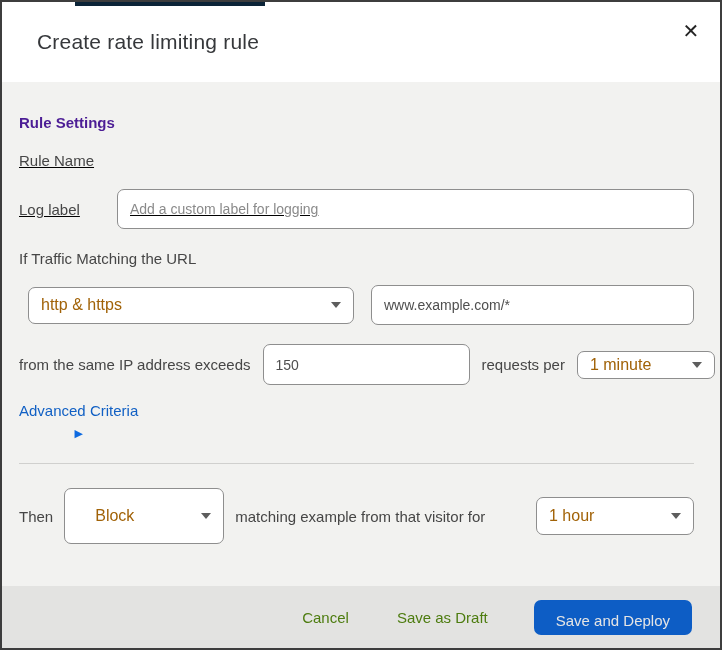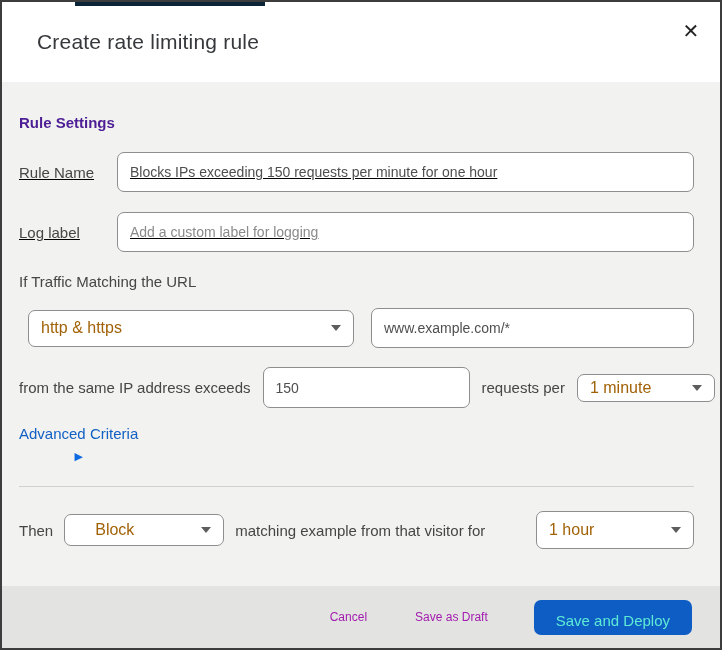--- a/index.html
+++ b/index.html
@@ -140,44 +140,44 @@
     flex-direction: column;
   }
   .advanced-arrow { font-size: 11px; color: #0e6ae0; line-height: 15px; }
   .divider {
     margin-top: 22px;
     border: none;
     border-top: 1px solid #d0d0ce;
     height: 0;
   }
   .then-row { margin-top: 24px; gap: 11px; }
-  .action-select { flex: 0 0 160px; height: 32px; padding-left: 30px; }
+  .action-select { flex: 0 0 160px; height: 56px; padding-left: 30px; }
   .duration-select { flex: 0 0 158px; margin-left: auto; height: 38px; }
   
   .footer {
     flex: 0 0 62px;
     background: #e3e3e1;
     display: flex;
     align-items: center;
     justify-content: flex-end;
     gap: 44px;
     padding-right: 28px;
   }
   .text-btn {
     background: none;
     border: none;
     cursor: pointer;
     font-family: "Liberation Sans", sans-serif;
-    font-size: 12px;
-    color: #a21caf;
+    font-size: 15px;
+    color: #4d7c0f;
     padding: 4px 2px;
   }
   .primary-btn {
     background: #0d5dc5;
-    color: #5eead4;
+    color: #e5e5e5;
     border: none;
     border-radius: 7px;
     height: 35px;
     padding: 12px 22px;
     font-family: "Liberation Sans", sans-serif;
     font-size: 15px;
     cursor: pointer;
   }
 </style>
 </head>
@@ -189,21 +189,20 @@
   <div class="header">
     <div class="title">Create rate limiting rule</div>
     <button class="close-btn">✕</button>
   </div>
 
   <div class="body">
     <div class="section-heading">Rule Settings</div>
 
     <div class="row label-row">
       <span class="field-label">Rule Name</span>
-      <input class="text-input grow" type="text" value="Blocks IPs exceeding 150 requests per minute for one hour" style="">
     </div>
 
     <div class="row label-row">
       <span class="field-label">Log label</span>
       <input class="text-input grow" type="text" placeholder="Add a custom label for logging" style="">
     </div>
 
     <div class="intro-text">If Traffic Matching the URL</div>
 
     <div class="row scheme-row">

